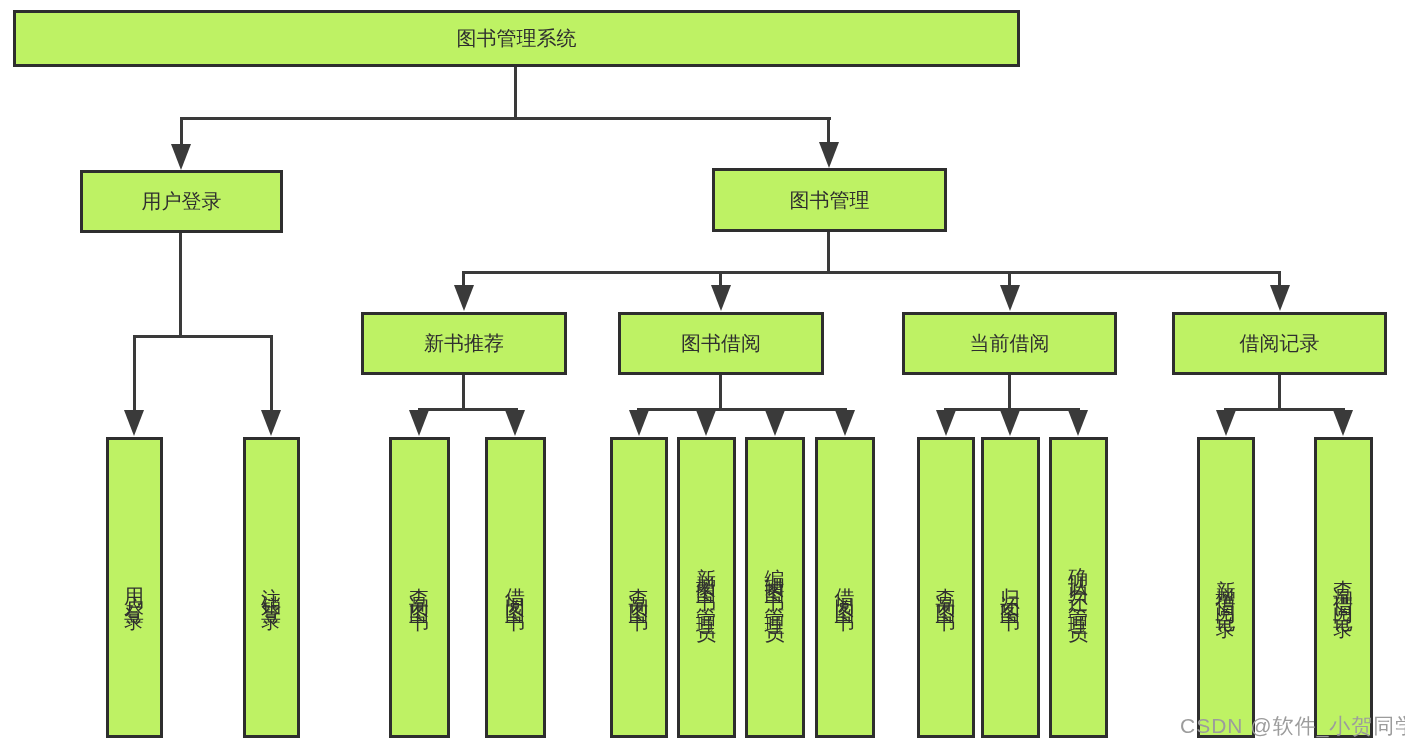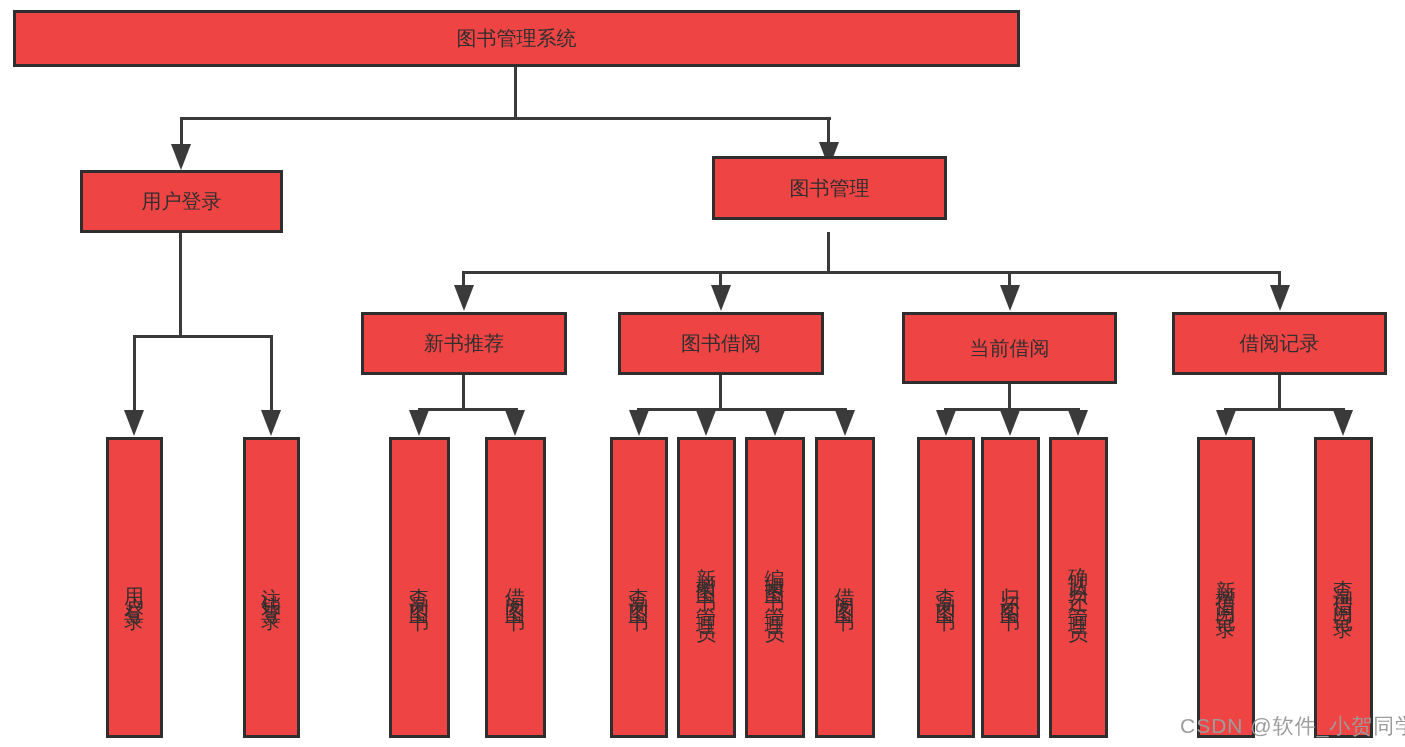--- a/index.html
+++ b/index.html
@@ -1,20 +1,20 @@
 <!DOCTYPE html>
 <html><head>
 <meta charset="utf-8">
 <style>
   html,body{margin:0;padding:0;background:#ffffff;}
   body{width:1405px;height:747px;overflow:hidden;
        font-family:"Liberation Sans","DejaVu Sans",sans-serif;}
   #canvas{position:relative;width:1405px;height:747px;background:#ffffff;}
 
-  .box{position:absolute;box-sizing:border-box;border:3px solid #2e2e2e;background:#ef4444;
+  .box{position:absolute;box-sizing:border-box;border:3px solid #2e2e2e;background:#bef264;
        display:flex;align-items:center;justify-content:center;
        font-size:20px;color:#2f2f2f;z-index:2;}
   .vbox .vtext{writing-mode:vertical-rl;text-orientation:mixed;
        letter-spacing:8px;line-height:1;font-size:20px;color:#2f2f2f;}
 
   .hl{position:absolute;height:3px;background:#3a3a3a;z-index:1;}
   .vl{position:absolute;width:3px;background:#3a3a3a;z-index:1;}
   .ar{position:absolute;width:0;height:0;z-index:1;
       border-left:10px solid transparent;border-right:10px solid transparent;
       border-top:26px solid #3a3a3a;}
@@ -34,21 +34,21 @@
   <div class="vl" style="left:514px;top:67px;height:53px"></div>
   <div class="hl" style="left:180px;top:117px;width:651px"></div>
   <div class="vl" style="left:180px;top:117px;height:30px"></div>
   <div class="ar" style="left:171px;top:144px"></div>
   <div class="vl" style="left:827px;top:117px;height:28px"></div>
   <div class="ar" style="left:819px;top:142px"></div>
 
   <div class="box" style="left:80px;top:170px;width:203px;height:63px">
     <span>用户登录</span>
   </div>
-  <div class="box" style="left:712px;top:156px;width:235px;height:64px">
+  <div class="box" style="left:712px;top:168px;width:235px;height:64px">
     <span>图书管理</span>
   </div>
 
   <div class="vl" style="left:179px;top:233px;height:104px"></div>
   <div class="hl" style="left:133px;top:335px;width:140px"></div>
   <div class="vl" style="left:133px;top:335px;height:76px"></div>
   <div class="ar" style="left:124px;top:410px"></div>
   <div class="vl" style="left:270px;top:335px;height:76px"></div>
   <div class="ar" style="left:261px;top:410px"></div>
 
@@ -62,21 +62,21 @@
   <div class="ar" style="left:1000px;top:285px"></div>
   <div class="vl" style="left:1278px;top:271px;height:18px"></div>
   <div class="ar" style="left:1270px;top:285px"></div>
 
   <div class="box" style="left:618px;top:312px;width:206px;height:63px">
     <span>图书借阅</span>
   </div>
   <div class="box" style="left:361px;top:312px;width:206px;height:63px">
     <span>新书推荐</span>
   </div>
-  <div class="box" style="left:902px;top:312px;width:215px;height:72px">
+  <div class="box" style="left:902px;top:312px;width:215px;height:63px">
     <span>当前借阅</span>
   </div>
   <div class="box" style="left:1172px;top:312px;width:215px;height:63px">
     <span>借阅记录</span>
   </div>
 
   <div class="vl" style="left:462px;top:375px;height:35px"></div>
   <div class="hl" style="left:418px;top:408px;width:100px"></div>
   <div class="vl" style="left:418px;top:408px;height:8px"></div>
   <div class="ar" style="left:409px;top:410px"></div>

